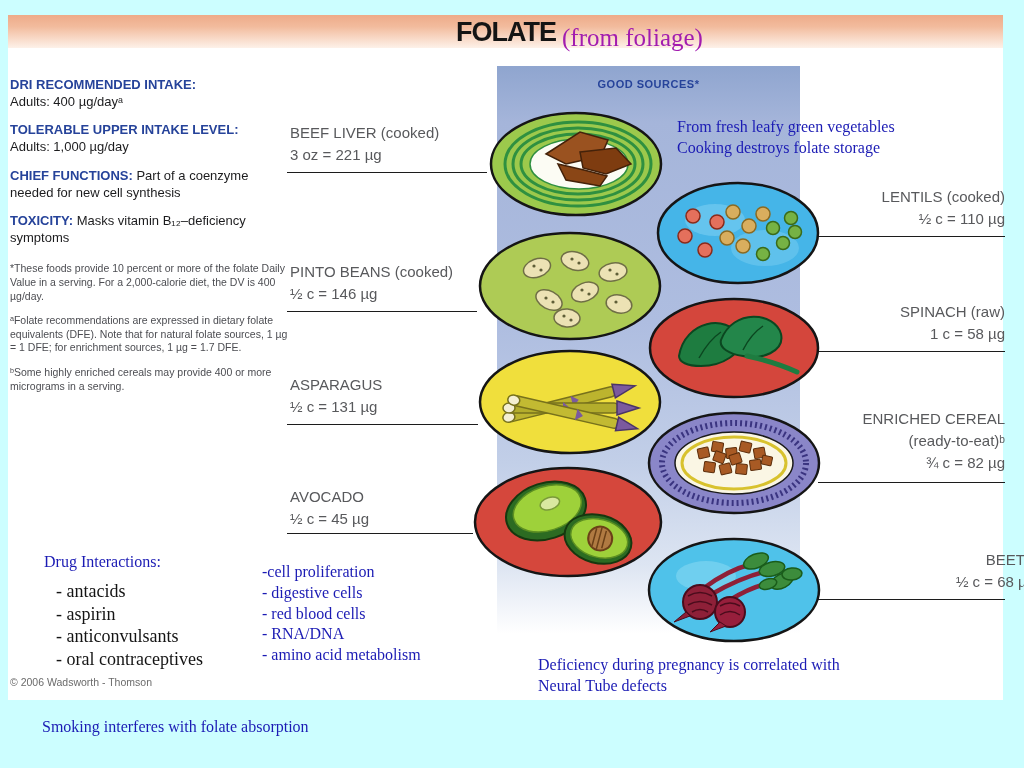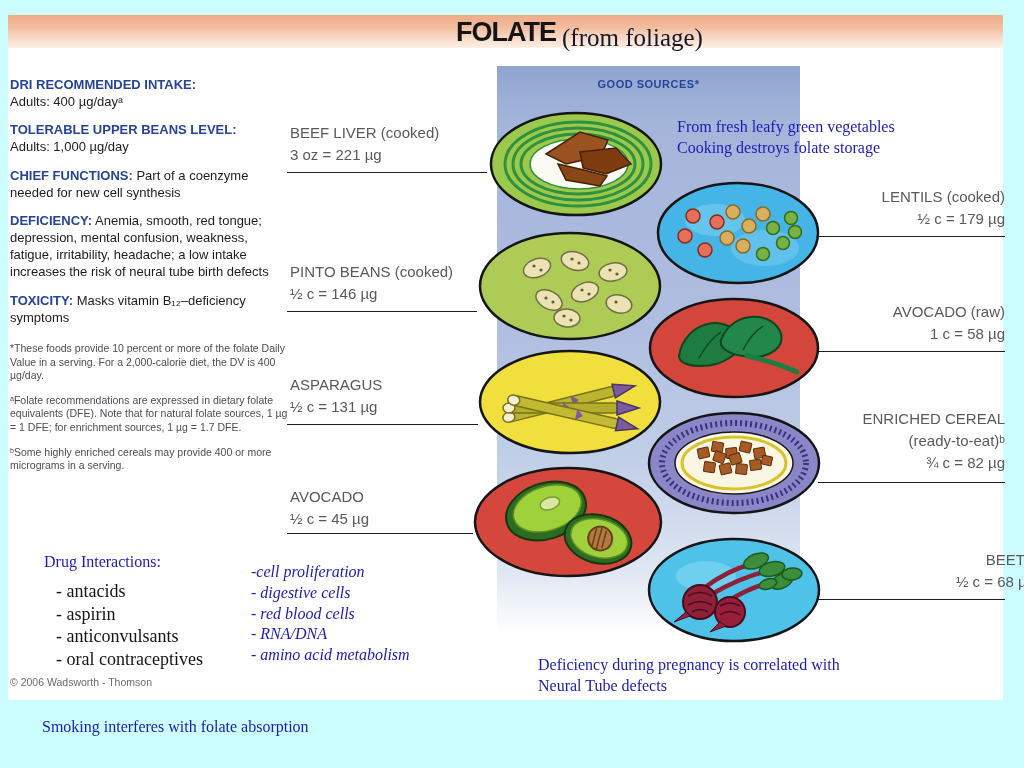--- a/index.html
+++ b/index.html
@@ -5,21 +5,21 @@
   html,body{margin:0;padding:0;}
   body{width:1024px;height:768px;background:#ccfeff;position:relative;overflow:hidden;
        font-family:"Liberation Sans",sans-serif;}
   .abs{position:absolute;}
   
   .panel{left:8px;top:15px;width:995px;height:685px;background:#ffffff;}
   
   .peach{left:8px;top:15px;width:995px;height:33px;
          background:linear-gradient(180deg,#eeab89 0%,#f2bb9d 35%,#f9ddcc 75%,#fdf1e9 100%);}
   .title{left:456px;top:17px;font-size:27px;font-weight:bold;color:#141414;letter-spacing:-1px;}
-  .subtitle{left:562px;top:24px;font-size:25px;font-family:"Liberation Serif",serif;color:#0f172a;}
+  .subtitle{left:562px;top:24px;font-size:25px;font-family:"Liberation Serif",serif;color:#a21caf;}
   
   .band{left:497px;top:66px;width:303px;height:568px;
         background:linear-gradient(180deg,#8fa5cf 0%,#a5b5da 10%,#aebde0 45%,#c2cfe8 70%,#dde5f2 88%,rgba(230,236,246,0) 100%);}
   .band-header{left:497px;top:78px;width:303px;text-align:center;font-size:11px;font-weight:bold;
                color:#26439a;letter-spacing:.5px;}
   
   .info{left:10px;top:76px;width:280px;font-size:13px;line-height:1.32;color:#1c1c1e;}
   .info p{margin:0 0 11px 0;}
   .lbl{color:#26439a;font-weight:bold;}
   .foot{font-size:10.5px;color:#4c4d52;line-height:1.3;margin:0 0 8px 0;}
@@ -44,30 +44,26 @@
 
 <div class="abs band"></div>
 <div class="abs band-header">GOOD SOURCES*</div>
 
 <div class="abs info">
   <p>
     <span class="lbl">DRI RECOMMENDED INTAKE:</span><br>
     <span>Adults:  400 µg/dayᵃ</span>
   </p>
   <p>
-    <span class="lbl">TOLERABLE UPPER BEANS LEVEL:</span><br>
+    <span class="lbl">TOLERABLE UPPER INTAKE LEVEL:</span><br>
     <span>Adults: 1,000 µg/day</span>
   </p>
   <p>
     <span class="lbl">CHIEF FUNCTIONS:</span>
     <span>Part of a coenzyme needed for new cell synthesis</span>
-  </p>
-  <p>
-    <span class="lbl">DEFICIENCY:</span>
-    <span>Anemia, smooth, red tongue; depression, mental confusion, weakness, fatigue, irritability, headache; a low intake increases the risk of neural tube birth defects</span>
   </p>
   <p>
     <span class="lbl">TOXICITY:</span>
     <span>Masks vitamin B₁₂–deficiency symptoms</span>
   </p>
   <p class="foot" style="margin-top:16px">*These foods provide 10 percent or more of the folate Daily Value in a serving. For a 2,000-calorie diet, the DV is 400 µg/day.</p>
   <p class="foot">ᵃFolate recommendations are expressed in dietary folate equivalents (DFE). Note that for natural folate sources, 1 µg = 1 DFE; for enrichment sources, 1 µg = 1.7 DFE.</p>
   <p class="foot">ᵇSome highly enriched cereals may provide 400 or more micrograms in a serving.</p>
 </div>
 <div class="abs copyright">© 2006 Wadsworth - Thomson</div>
@@ -91,26 +87,26 @@
 <div class="abs leader" style="left:287px;top:424px;width:191px;"></div>
 
 <div class="abs food-label food-left" style="left:290px;top:486px;">
   <div>AVOCADO</div>
   <div>½ c = 45 µg</div>
 </div>
 <div class="abs leader" style="left:287px;top:533px;width:186px;"></div>
 
 <div class="abs food-label food-right" style="left:820px;top:186px;width:185px;text-align:right;">
   <div>LENTILS (cooked)</div>
-  <div>½ c = 179 µg</div>
+  <div>½ c = 110 µg</div>
 </div>
 <div class="abs leader" style="left:818px;top:236px;width:187px;"></div>
 
 <div class="abs food-label food-right" style="left:820px;top:301px;width:185px;">
-  <div>AVOCADO (raw)</div>
+  <div>SPINACH (raw)</div>
   <div>1 c = 58 µg</div>
 </div>
 <div class="abs leader" style="left:818px;top:351px;width:187px;"></div>
 
 <div class="abs food-label food-right" style="left:820px;top:408px;width:185px;">
   <div>ENRICHED CEREAL</div>
   <div>(ready-to-eat)ᵇ</div>
   <div>¾ c = 82 µg</div>
 </div>
 <div class="abs leader" style="left:818px;top:482px;width:187px;"></div>
@@ -281,21 +277,21 @@
 </div>
 
 <div class="abs note" style="left:44px;top:551px;">Drug Interactions:</div>
 <ul class="plain abs note-black" style="left:56px;top:580px;">
   <li>- antacids</li>
   <li>- aspirin</li>
   <li>- anticonvulsants</li>
   <li>- oral contraceptives</li>
 </ul>
 
-<ul class="plain abs note" style="left:251px;top:562px;line-height:1.3;font-style:italic;">
+<ul class="plain abs note" style="left:262px;top:562px;line-height:1.3;">
   <li>-cell proliferation</li>
   <li>- digestive cells</li>
   <li>- red blood cells</li>
   <li>- RNA/DNA</li>
   <li>- amino acid metabolism</li>
 </ul>
 
 <div class="abs note" style="left:538px;top:654px;">
   <div>Deficiency during pregnancy is correlated with</div>
   <div>Neural Tube defects</div>

